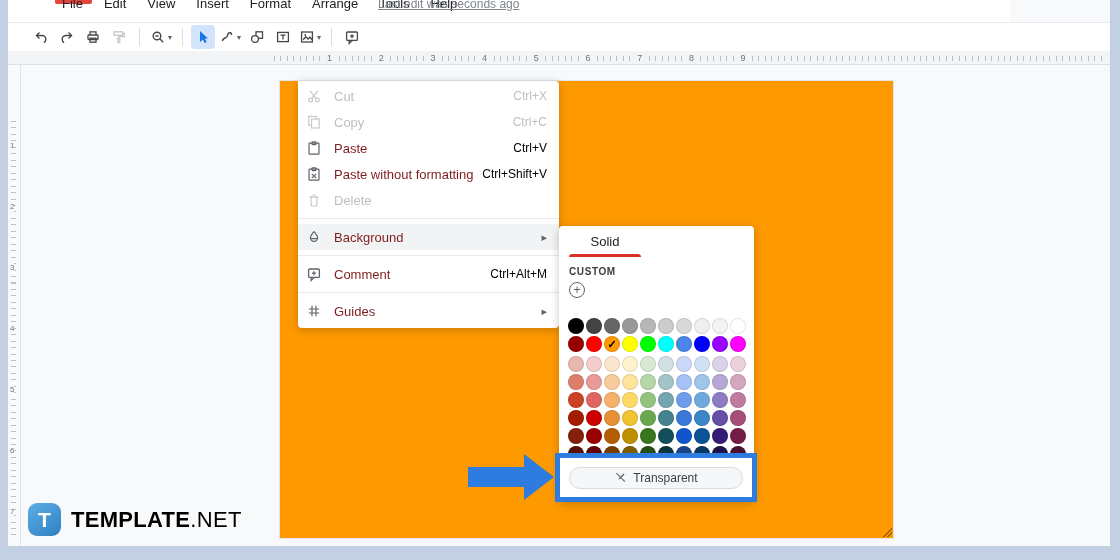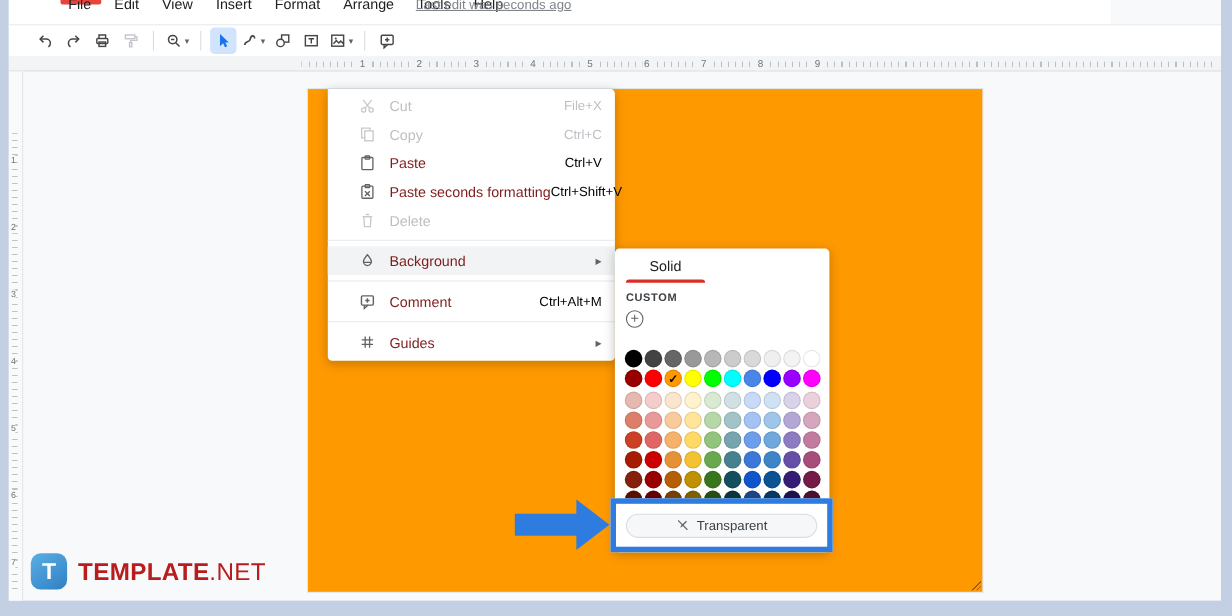--- a/index.html
+++ b/index.html
@@ -40,21 +40,21 @@
 
   
   .canvas { left:280px; top:81px; width:613px; height:457px; background:#ff9900; z-index:1; box-shadow:0 0 0 1px rgba(0,0,0,.08); }
   .resize-handle { position:absolute; right:1px; bottom:1px; width:11px; height:11px;
     background:repeating-linear-gradient(135deg, rgba(90,45,0,.55) 0 1px, transparent 1px 3px);
     clip-path:polygon(100% 0,100% 100%,0 100%); cursor:nwse-resize; }
 
   
   .context-menu { left:298px; top:81px; width:261px; background:#fff; z-index:5;
     border-radius:0 4px 4px 4px; box-shadow:0 2px 10px rgba(0,0,0,.22); padding:2px 0 4px 0; }
-  .cm-item { height:26px; display:flex; align-items:center; padding:0 12px 0 28px; font-size:13px; cursor:pointer; }
+  .cm-item { height:26px; display:flex; align-items:center; padding:0 12px 0 8px; font-size:13px; cursor:pointer; }
   .cm-item.highlighted { background:#f1f3f4; }
   .cm-icon { width:16px; height:16px; margin-right:12px; color:#5f6368; flex:none; }
   .cm-icon svg { width:16px; height:16px; display:block; }
   .cm-label { color:#7f1d1d; white-space:nowrap; }
   .cm-shortcut { margin-left:auto; font-size:12px; color:#000000; }
   .cm-sub { margin-left:auto; font-size:11px; color:#5f6368; }
   .cm-item.disabled .cm-label, .cm-item.disabled .cm-shortcut { color:#bcbfc3; }
   .cm-item.disabled .cm-icon { color:#c6c9cd; }
   .cm-sep { height:1px; background:#e8eaed; margin:5px 0; }
 
@@ -82,21 +82,21 @@
     font-family:inherit; cursor:pointer; }
   .transparent-btn svg { width:13px; height:13px; display:block; color:#5f6368; }
   .arrow-shaft { left:468px; top:467px; width:57px; height:20px; background:#2e7ce0; z-index:7; }
   .arrow-head { left:524px; top:454px; width:0; height:0; border-top:23px solid transparent;
     border-bottom:23px solid transparent; border-left:30px solid #2e7ce0; z-index:7; }
 
   
   .watermark { left:28px; top:503px; display:flex; align-items:center; gap:10px; z-index:2; }
   .wm-badge { width:33px; height:33px; border-radius:9px; background:linear-gradient(145deg,#5caee5,#2f80c3);
     color:#fff; font-size:21px; font-weight:700; display:flex; align-items:center; justify-content:center; }
-  .wm-text { font-size:22px; color:#b91c1c; letter-spacing:.3px; }
+  .wm-text { font-size:22px; color:#000000; letter-spacing:.3px; }
   .wm-brand { font-weight:800; }
   .wm-tld { font-weight:400; }
 </style>
 </head>
 <body>
 
 <div class="abs app-bg"></div>
 
 <div class="abs menubar">
   <div class="logo-remnant"></div>
@@ -241,21 +241,21 @@
 <div class="abs context-menu" id="context-menu">
     <div class="cm-item disabled">
       <span class="cm-icon">
         <svg viewBox="0 0 16 16" stroke="currentColor" fill="none" stroke-width="1.2">
           <circle cx="4.6" cy="12" r="1.9"></circle>
           <circle cx="11.4" cy="12" r="1.9"></circle>
           <path d="M5.8 10.5L12 2.8M10.2 10.5L4 2.8"></path>
         </svg>
       </span>
       <span class="cm-label">Cut</span>
-      <span class="cm-shortcut">File+X</span>
+      <span class="cm-shortcut">Ctrl+X</span>
     </div>
     <div class="cm-item disabled">
       <span class="cm-icon">
         <svg viewBox="0 0 16 16" stroke="currentColor" fill="none" stroke-width="1.2">
           <rect x="5.6" y="5" width="7.6" height="9"></rect>
           <path d="M10.4 5V2.4H2.8v9h2.8"></path>
         </svg>
       </span>
       <span class="cm-label">Copy</span>
       <span class="cm-shortcut">Ctrl+C</span>
@@ -271,21 +271,21 @@
       <span class="cm-shortcut">Ctrl+V</span>
     </div>
     <div class="cm-item">
       <span class="cm-icon">
         <svg viewBox="0 0 16 16" stroke="currentColor" fill="none" stroke-width="1.2">
           <rect x="3" y="3.2" width="10" height="11" rx=".8"></rect>
           <rect x="6" y="1.8" width="4" height="2.8" rx=".5"></rect>
           <path d="M5.8 7.8l4.4 4.4M10.2 7.8l-4.4 4.4"></path>
         </svg>
       </span>
-      <span class="cm-label">Paste seconds formatting</span>
+      <span class="cm-label">Paste without formatting</span>
       <span class="cm-shortcut">Ctrl+Shift+V</span>
     </div>
     <div class="cm-item disabled">
       <span class="cm-icon">
         <svg viewBox="0 0 16 16" stroke="currentColor" fill="none" stroke-width="1.2">
           <path d="M4.8 5h6.4l-.5 9H5.3z"></path>
           <path d="M3.6 5h8.8M6.4 3h3.2"></path>
         </svg>
       </span>
       <span class="cm-label">Delete</span>

